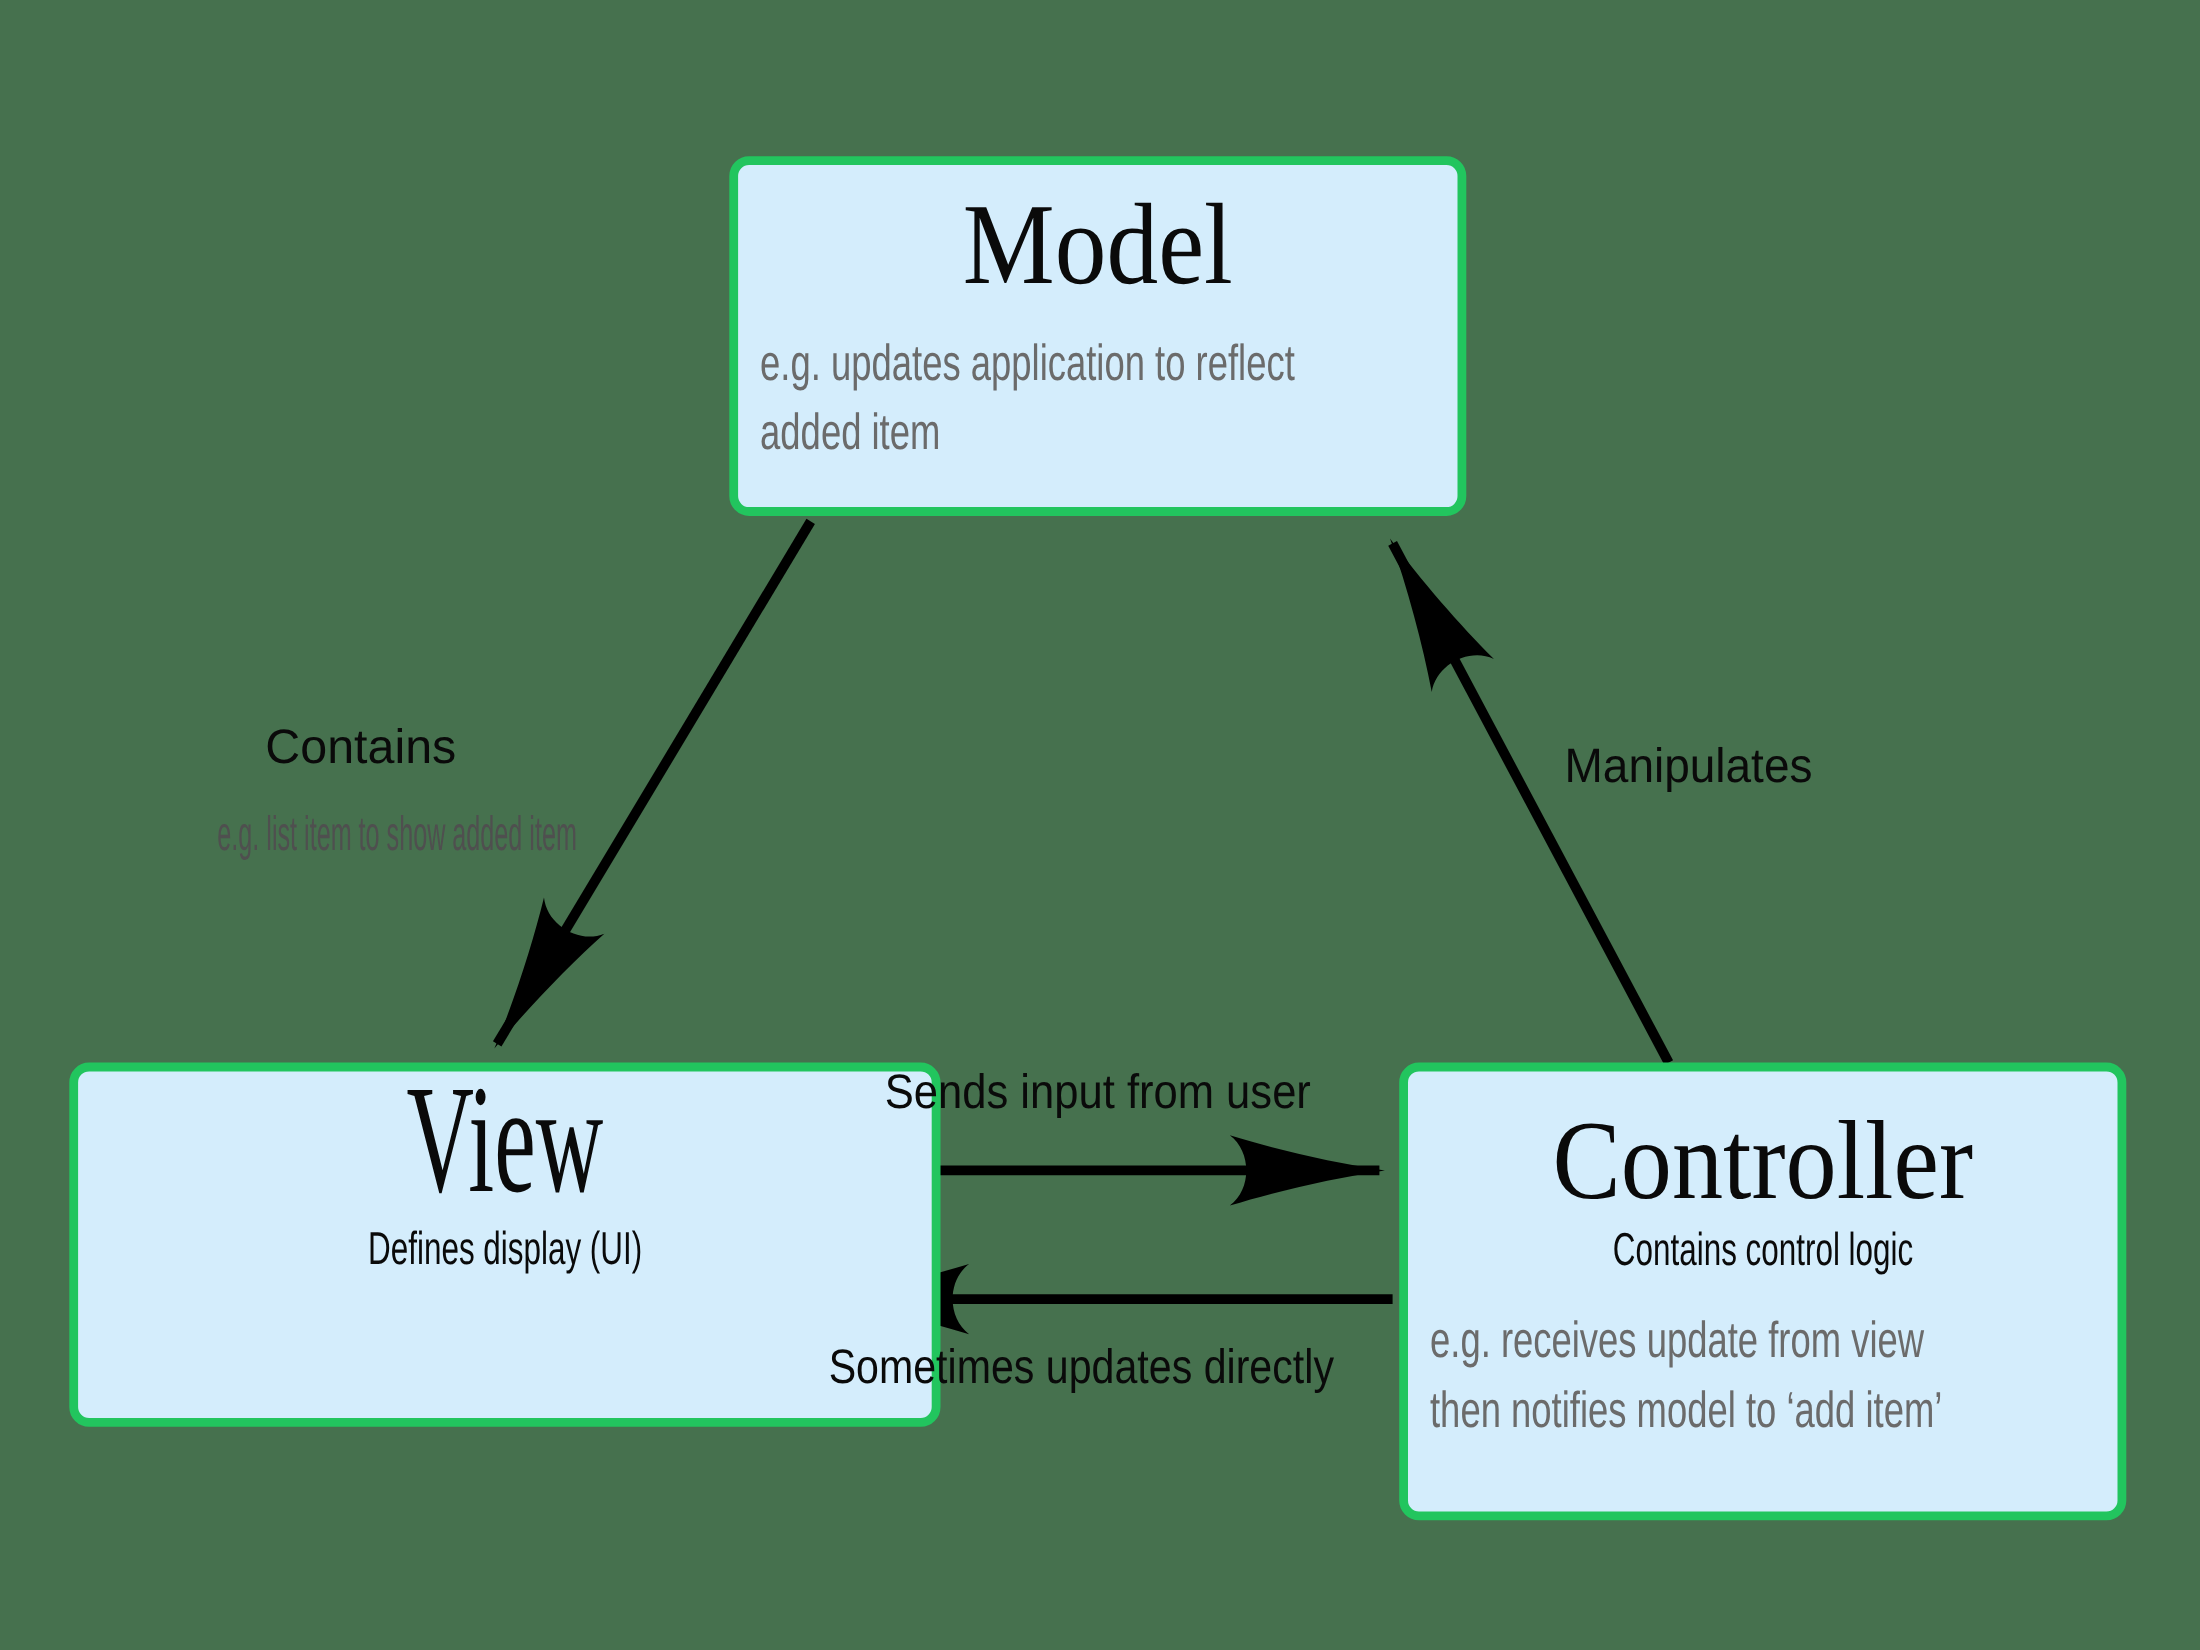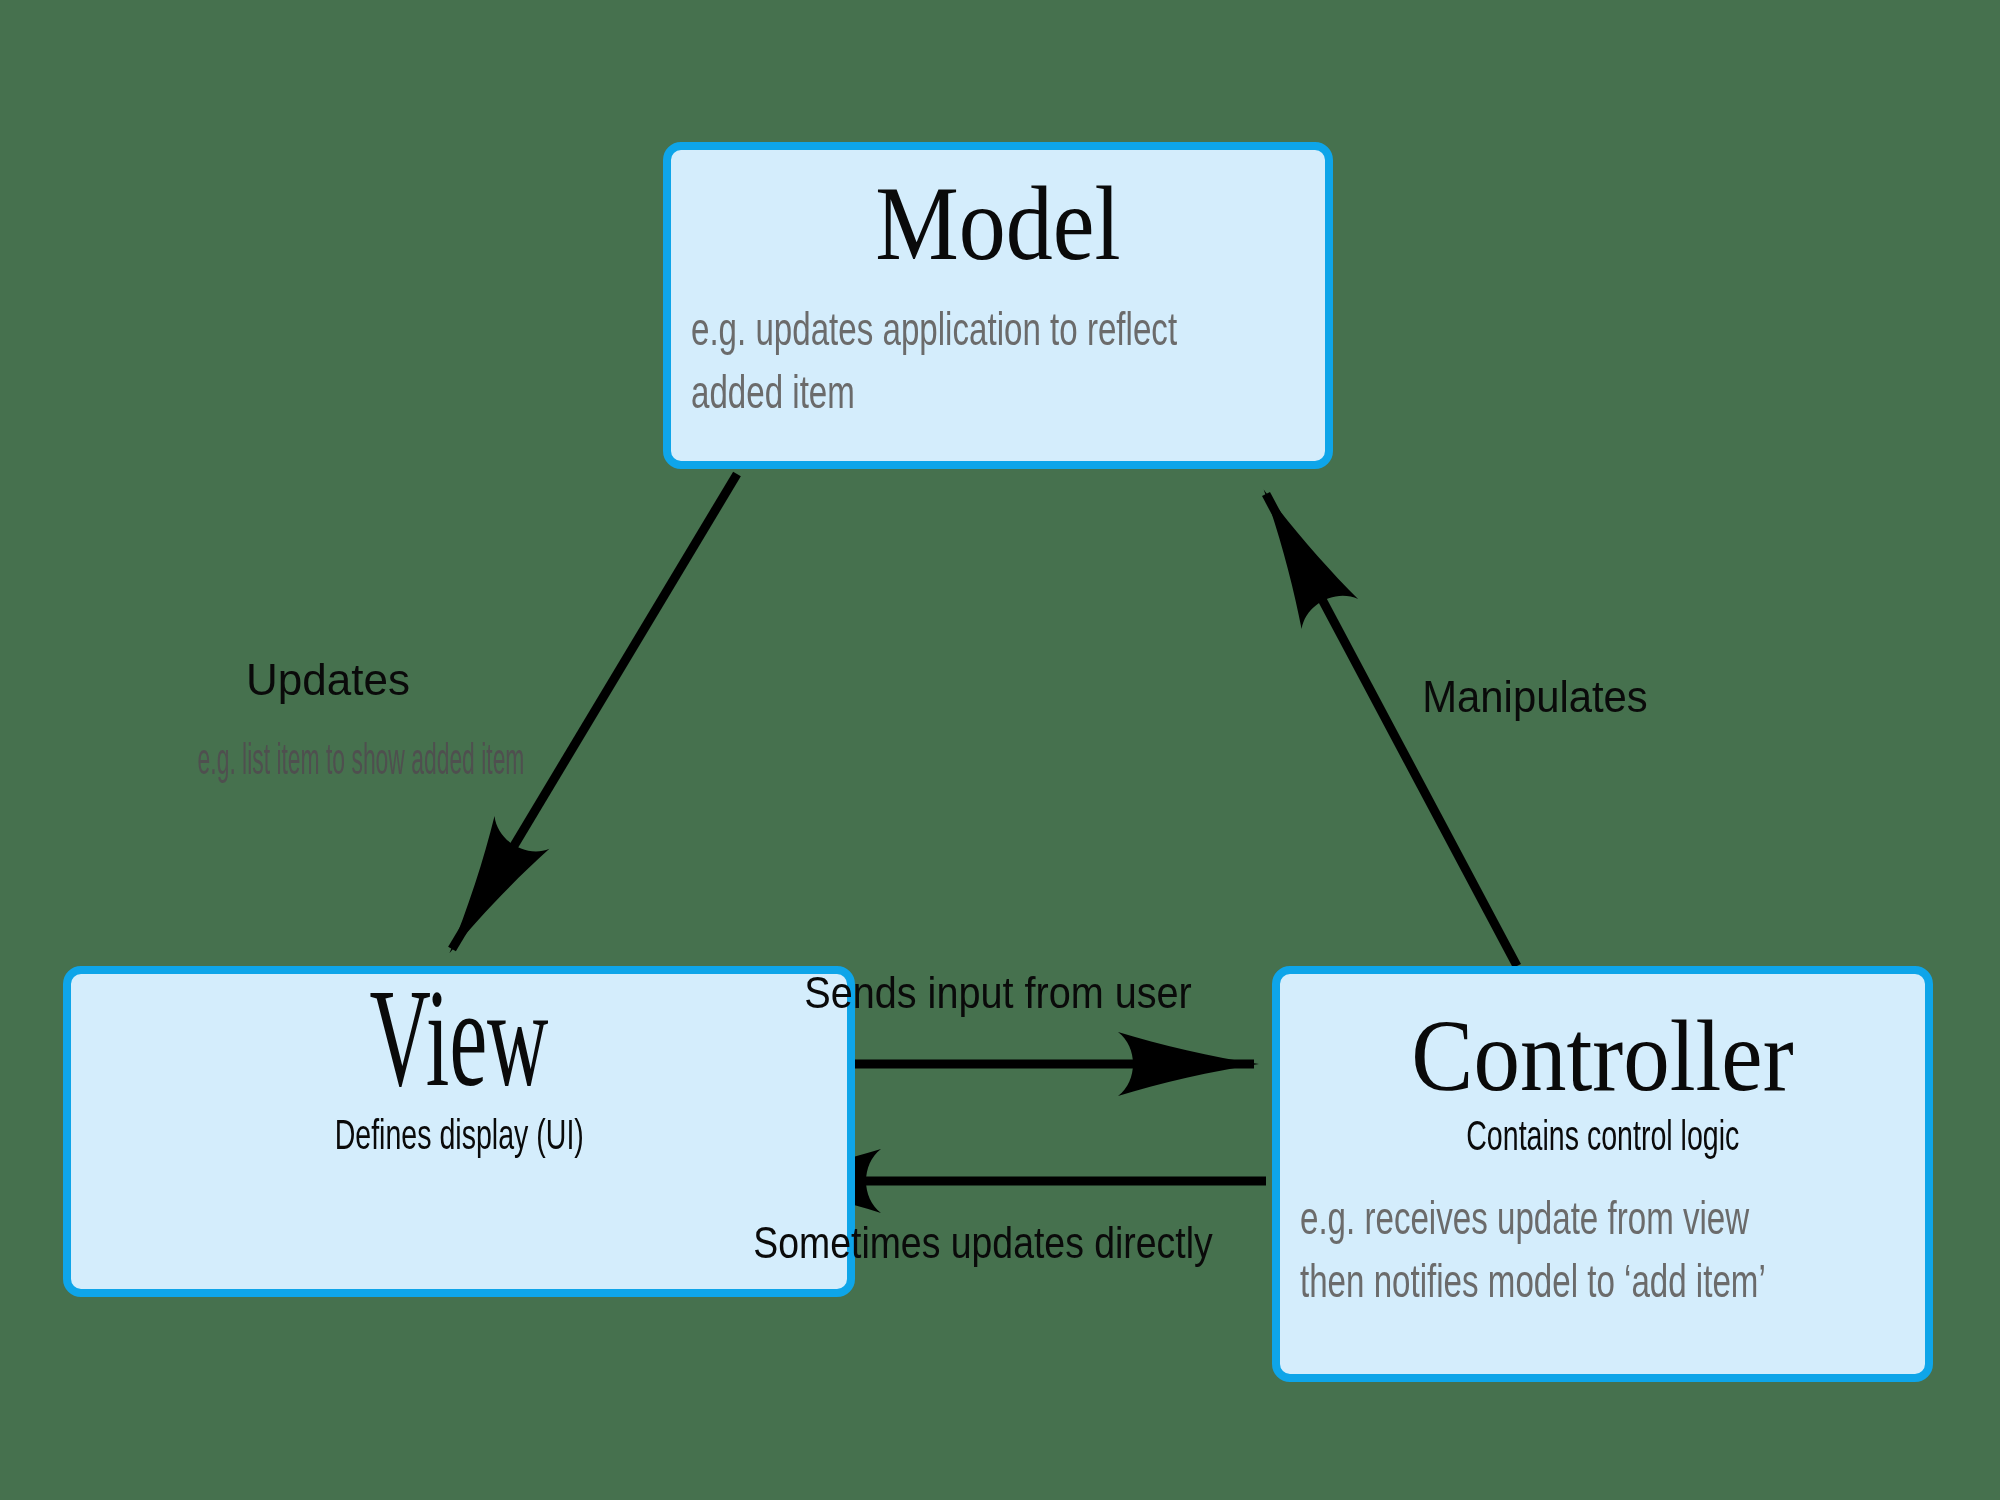--- a/index.html
+++ b/index.html
@@ -9,21 +9,21 @@
     position:relative;
     overflow:hidden;
     font-family:"Liberation Sans",sans-serif;
   }
   #stage{position:absolute;inset:0;width:2000px;height:1500px;}
   svg.arrows{position:absolute;left:0;top:0;width:2000px;height:1500px;}
 
   .node{
     position:absolute;
     background:#D4EDFC;
-    border:8px solid #0ea5e9;
+    border:8px solid #22c55e;
     border-radius:18px;
     box-sizing:border-box;
     display:flex;flex-direction:column;align-items:center;
     color:#0a0a0a;
   }
   .node .title{
     font-family:"Liberation Serif","DejaVu Serif",serif;
     font-weight:normal;
     line-height:0.9em;
     display:inline-block;
@@ -115,21 +115,21 @@
     <div class="subtitle">
       <span>Contains control logic</span>
     </div>
     <div class="example left-block">
       <span class="line">e.g. receives update from view</span>
       <span class="line">then notifies model to ‘add item’</span>
     </div>
   </div>
 
   <div class="edge-label" id="updates-label" style="left:328px;top:655px;">
-    <span>Updates</span>
+    <span>Contains</span>
   </div>
   <div class="edge-sub" id="updates-example" style="left:361px;top:704px;">
     <span>e.g. list item to show added item</span>
   </div>
 
   <div class="edge-label" id="manipulates-label" style="left:1535px;top:672px;">
     <span>Manipulates</span>
   </div>
 
   <div class="edge-label" id="sends-label" style="left:998px;top:968px;">

